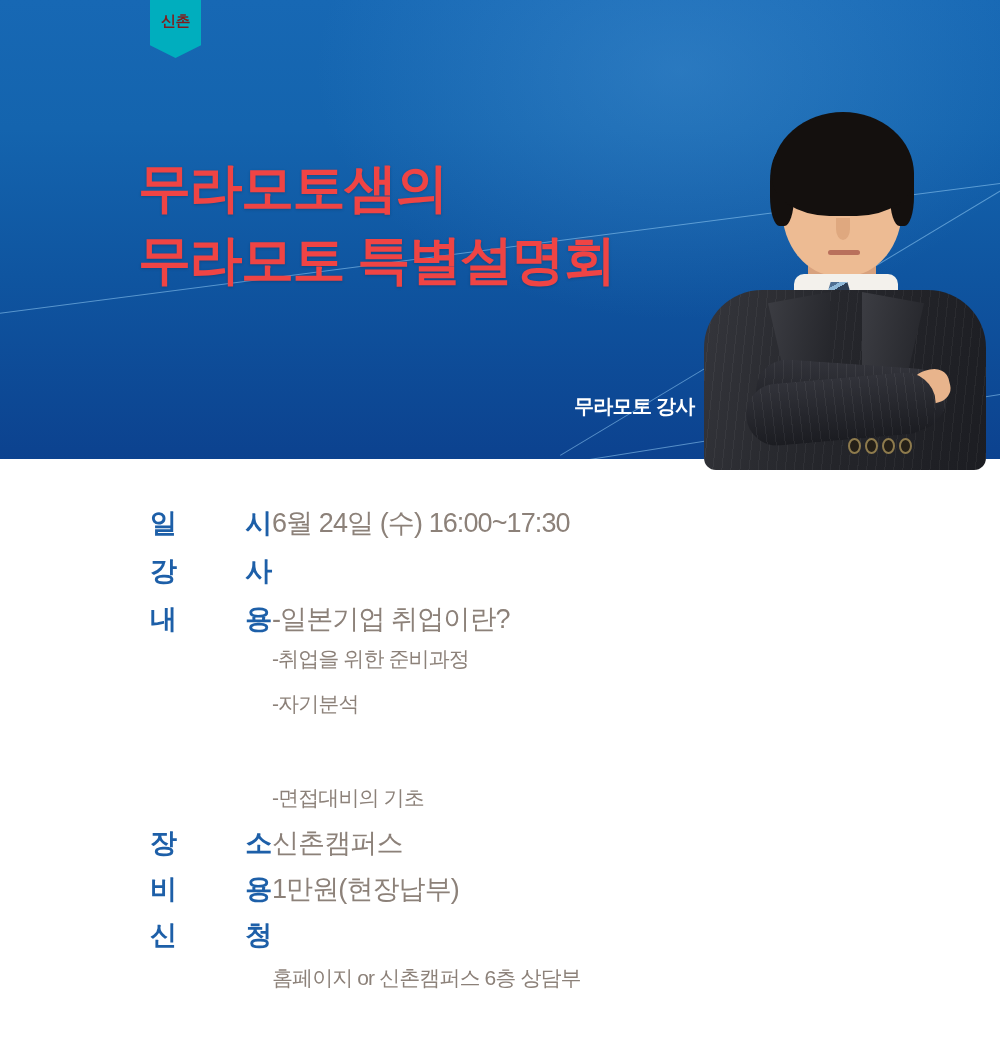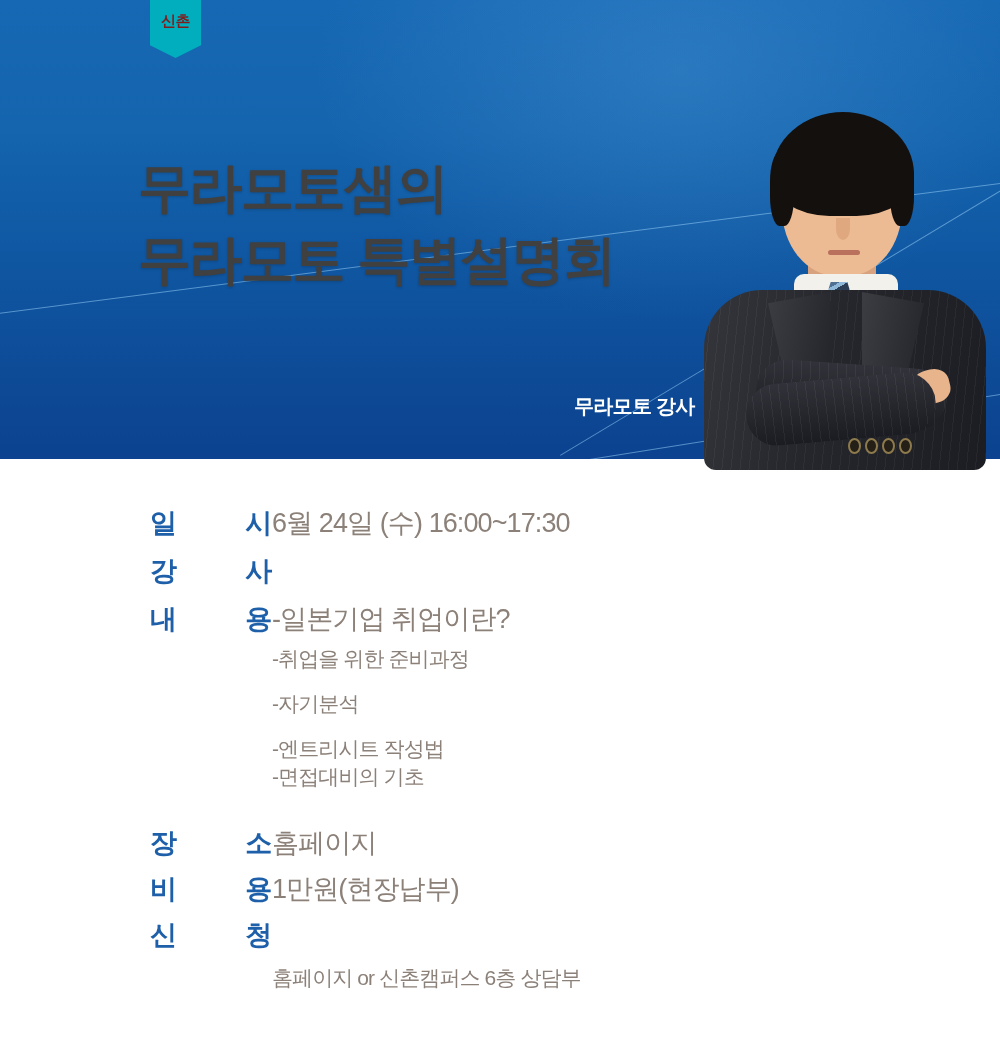--- a/index.html
+++ b/index.html
@@ -87,21 +87,21 @@
   }
 
   
   #title-block {
     position: absolute;
     left: 138px;
     top: 152px;
     z-index: 5;
   }
   #title-block .title-line {
-    color: #404040;
+    color: #ef4444;
     font-size: 53px;
     font-weight: 700;
     letter-spacing: -1.5px;
     line-height: 72px;
     white-space: nowrap;
     text-shadow: 0 1px 3px rgba(0,0,0,0.18);
   }
   #lecturer-caption {
     position: absolute;
     left: 574px;
@@ -400,29 +400,28 @@
     <div class="detail-row" style="top:142px;">
       <div class="detail-label">
         <span>내</span>
         <span>용</span>
       </div>
       <div class="detail-value">-일본기업 취업이란?</div>
     </div>
 
     <div class="detail-sub" style="top:186px;">-취업을 위한 준비과정</div>
     <div class="detail-sub" style="top:231px;">-자기분석</div>
-    <div class="detail-sub" style="top:276px;">-엔트리시트 작성법</div>
-    <div class="detail-sub" style="top:304px;text-align:right;">-면접대비의 기초</div>
+    <div class="detail-sub" style="top:325px;text-align:right;">-면접대비의 기초</div>
 
     <div class="detail-row" style="top:366px;">
       <div class="detail-label">
         <span>장</span>
         <span>소</span>
       </div>
-      <div class="detail-value">홈페이지</div>
+      <div class="detail-value">신촌캠퍼스</div>
     </div>
 
     <div class="detail-row" style="top:412px;">
       <div class="detail-label">
         <span>비</span>
         <span>용</span>
       </div>
       <div class="detail-value">1만원(현장납부)</div>
     </div>
 

